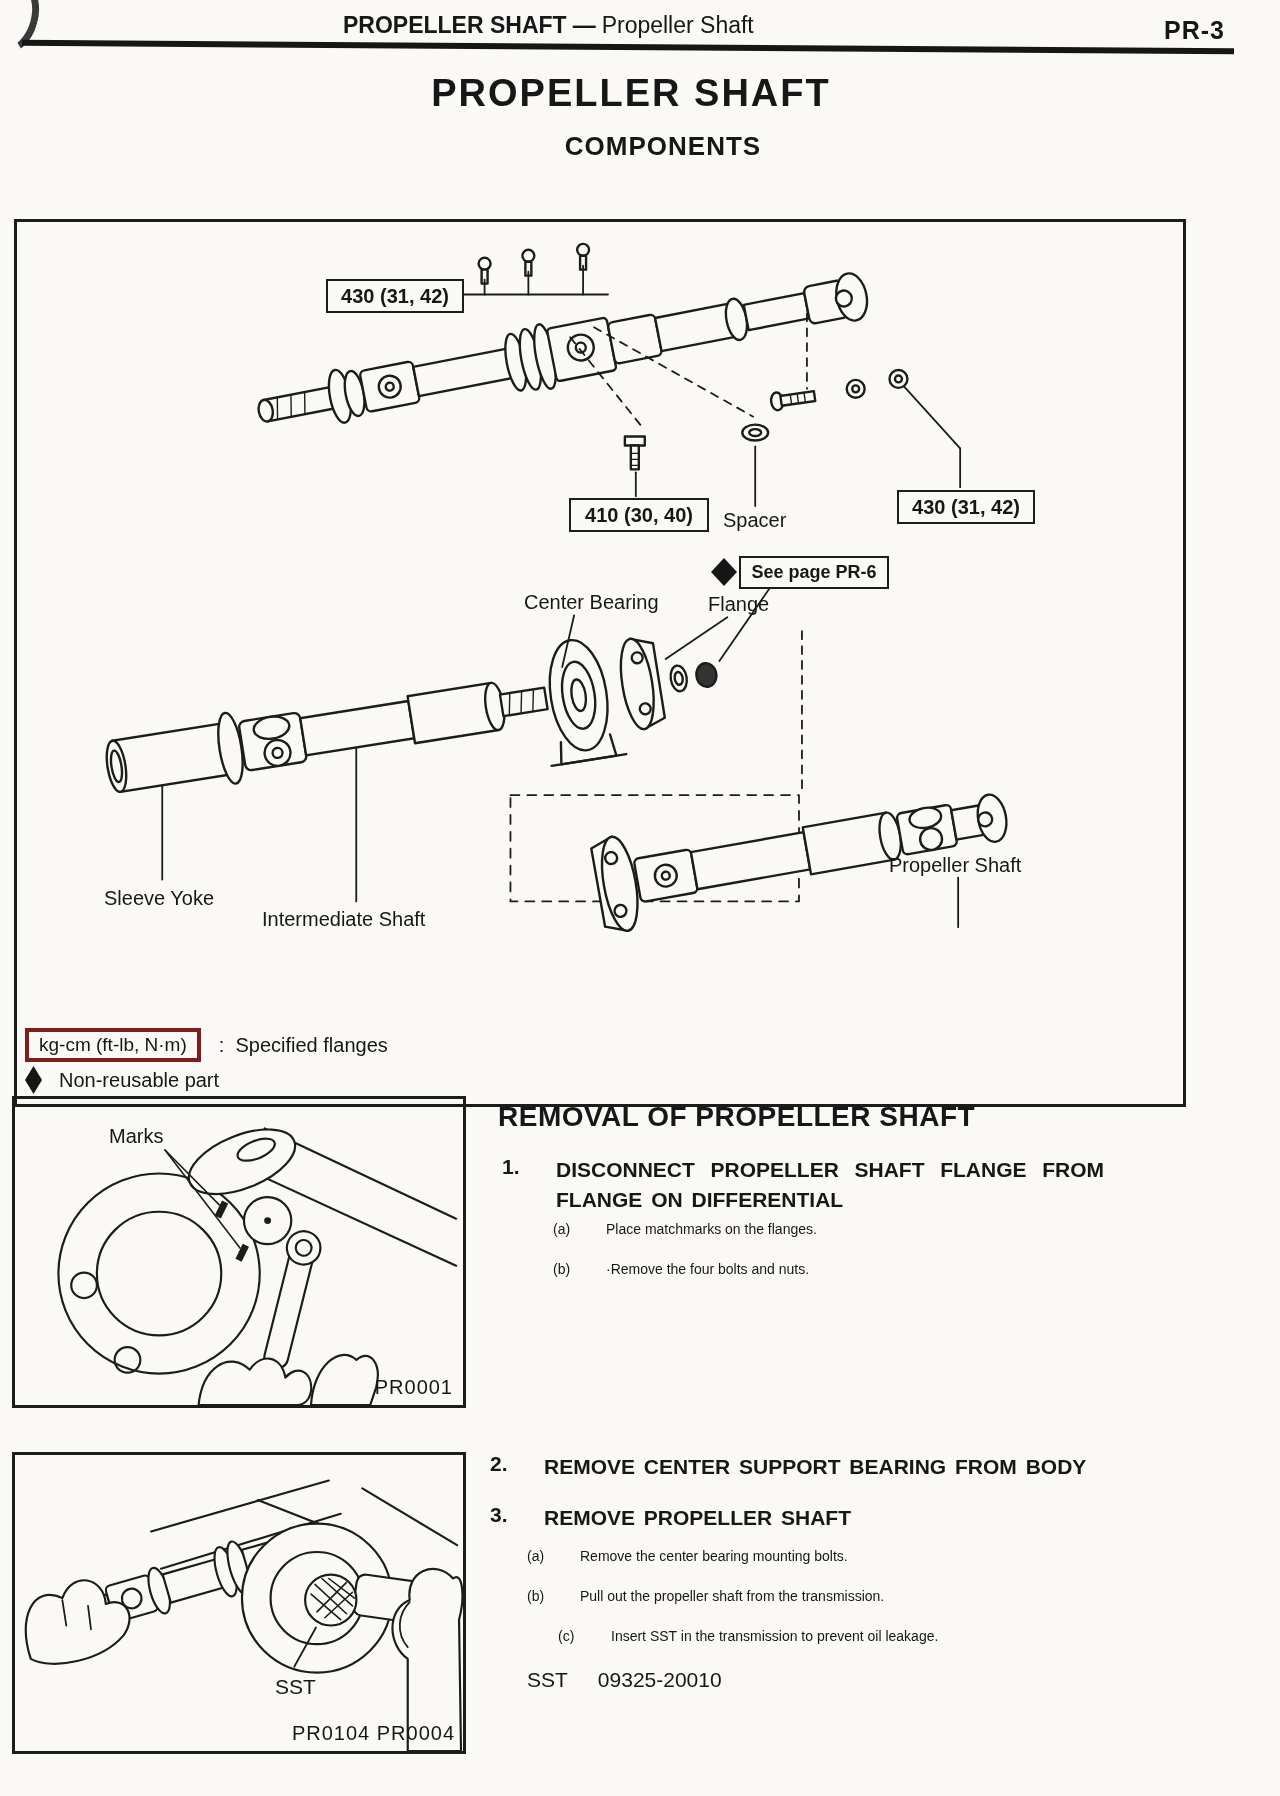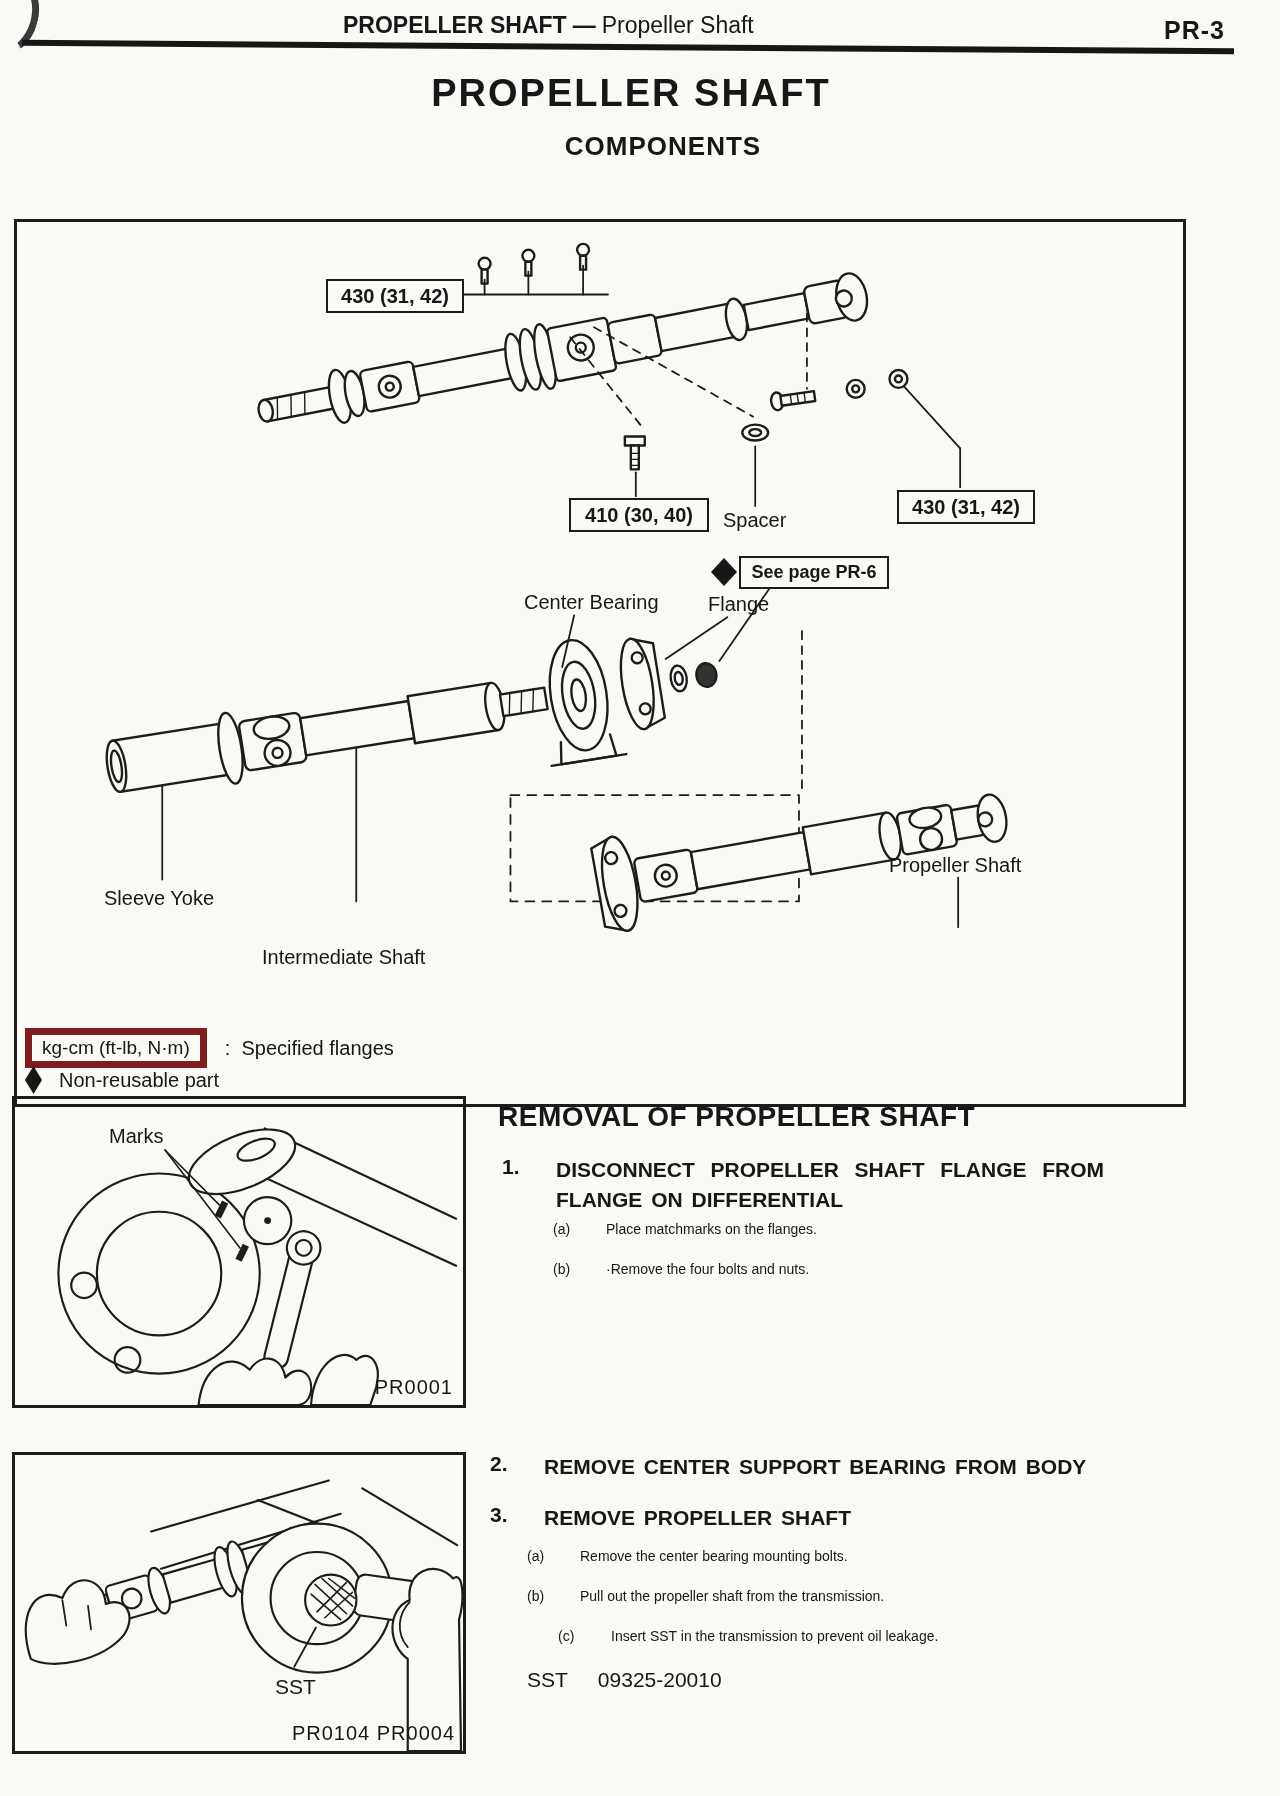--- a/index.html
+++ b/index.html
@@ -38,23 +38,23 @@
   .tq3{left:880px;top:268px;width:138px;height:34px;}
   .see-box{left:722px;top:334px;width:150px;height:33px;font-size:18px;}
   .diamond{background:#161616;clip-path:polygon(50% 0,100% 50%,50% 100%,0 50%);}
   .dia-see{left:694px;top:336px;width:26px;height:28px;}
   .part-label{font-size:20px;white-space:nowrap;}
   .lbl-spacer{left:706px;top:287px;}
   .lbl-cb{left:507px;top:369px;}
   .lbl-flange{left:691px;top:371px;}
   .lbl-ps{left:872px;top:632px;}
   .lbl-sy{left:87px;top:665px;}
-  .lbl-is{left:245px;top:724px;}
+  .lbl-is{left:245px;top:686px;}
   .legend1{left:8px;top:806px;display:flex;align-items:center;}
-  .legend-box{border:7px solid #7f1d1d;font-size:19px;padding:2px 10px;background:#faf9f6;}
+  .legend-box{border:4px solid #7f1d1d;font-size:19px;padding:2px 10px;background:#faf9f6;}
   .legend-colon{font-size:20px;margin-left:18px;white-space:pre;}
   .legend2{left:8px;top:844px;display:flex;align-items:center;gap:17px;}
   .dia-leg{width:17px;height:28px;flex:0 0 auto;}
   .legend-text{font-size:20px;}
   
   .lbl-marks{left:94px;top:26px;font-size:20px;}
   .lbl-sst{left:260px;top:220px;font-size:21px;}
   
   .sec-heading{left:498px;top:1101px;font-size:28px;font-weight:700;white-space:nowrap;letter-spacing:0.5px;}
   .step-num{font-size:21px;font-weight:700;}

